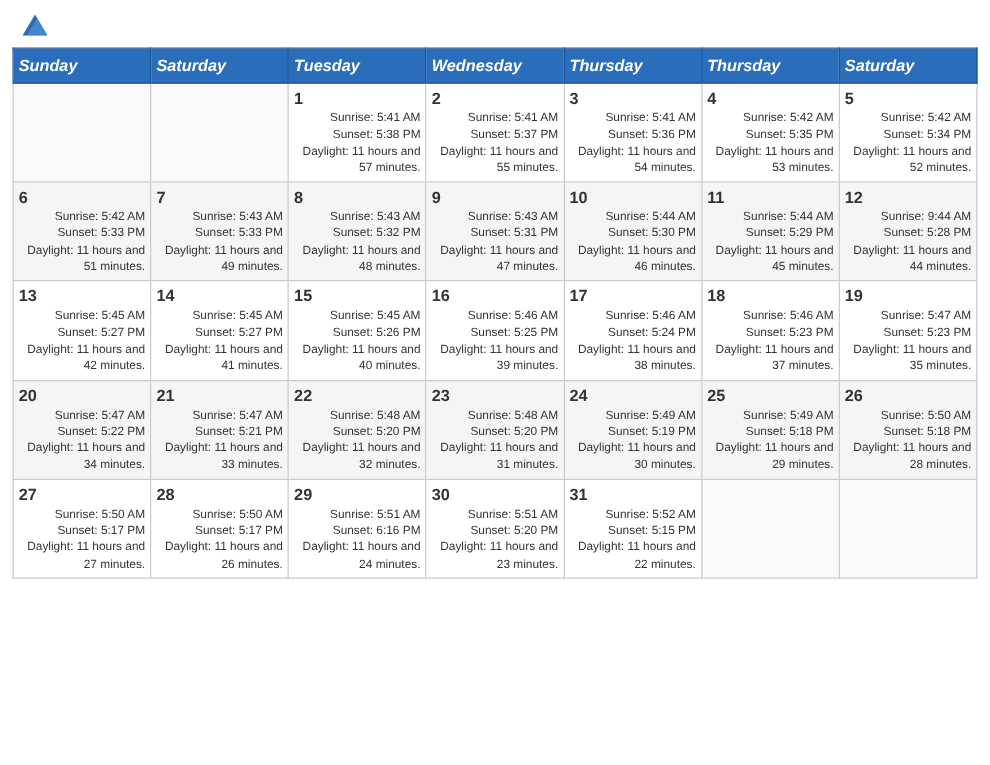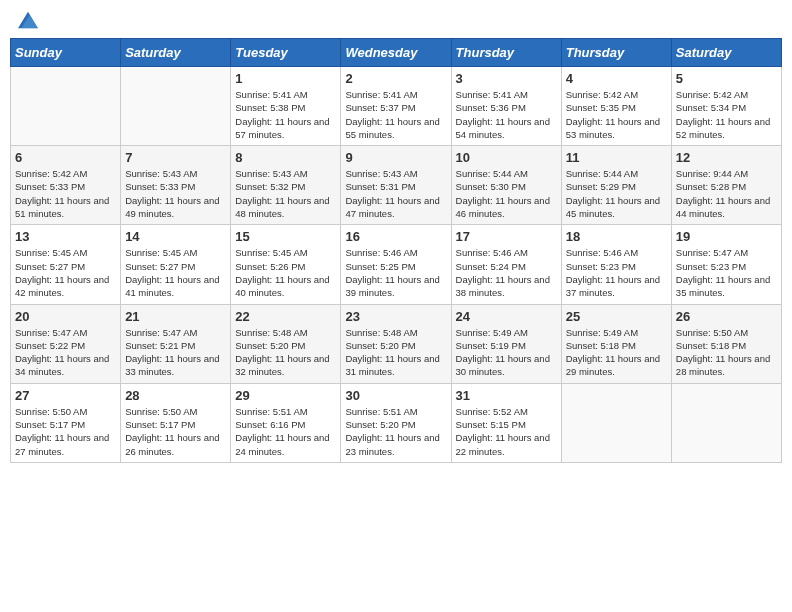--- a/index.html
+++ b/index.html
@@ -83,20 +83,21 @@
     .day-number {
       font-size: 13px;
       font-weight: bold;
       display: block;
       margin-bottom: 2px;
     }
     .day-info {
       font-size: 9.5px;
       line-height: 1.4;
       color: #333;
+      text-align: right;
     }
     .empty-cell {
       background: #f9f9f9 !important;
     }
   </style>
 </head>
 <body>
 
 <div class="header">
   <div class="logo">

